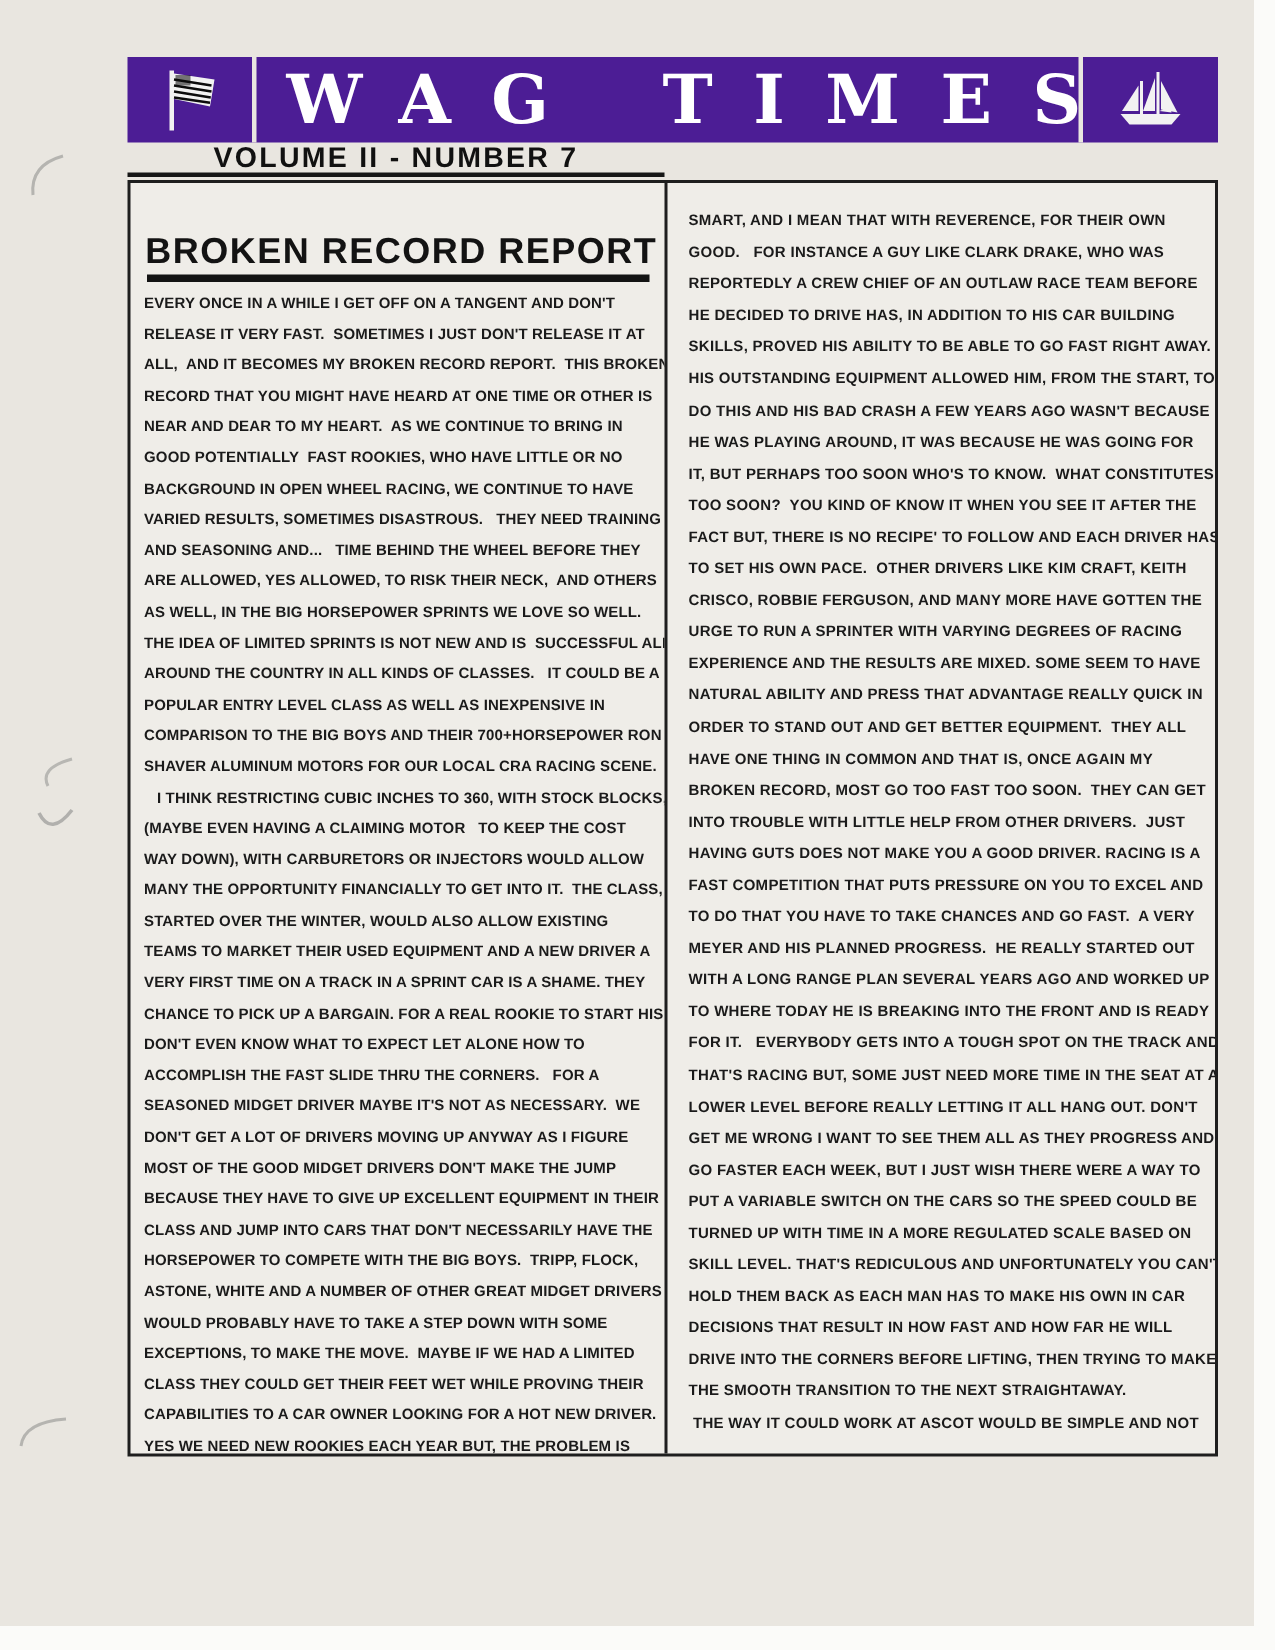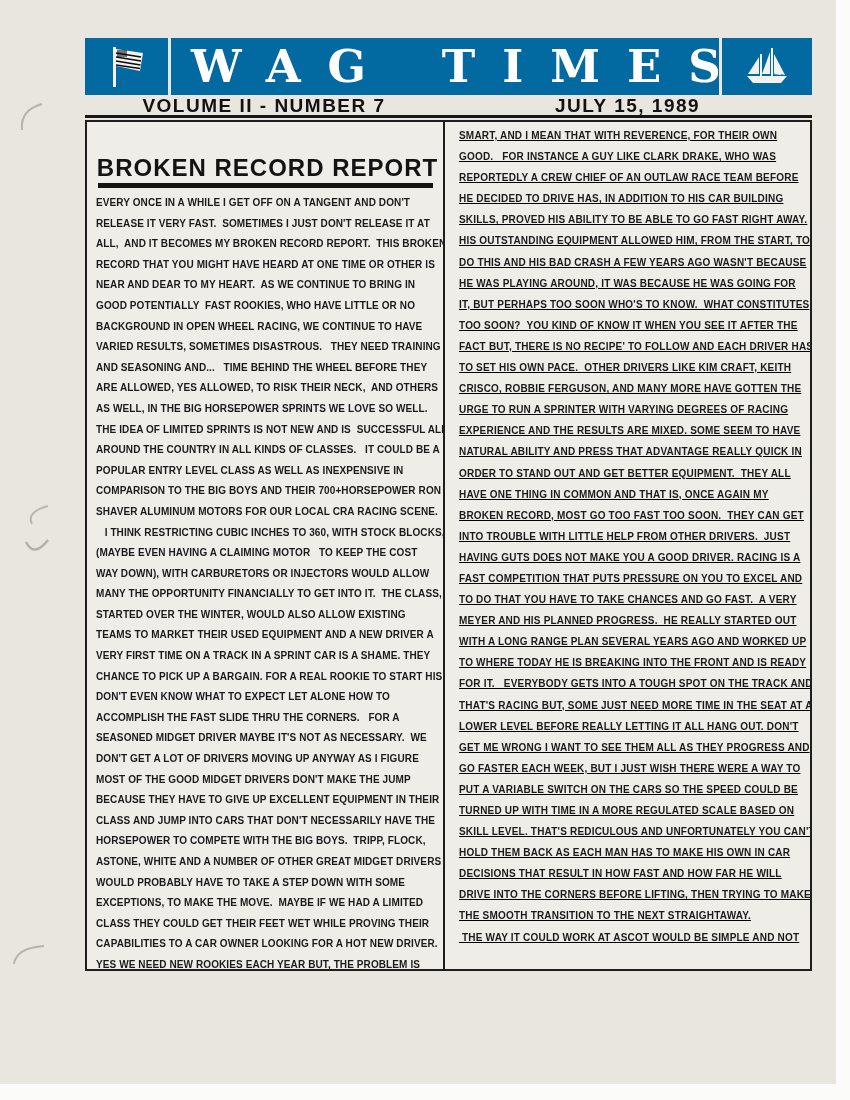--- a/index.html
+++ b/index.html
@@ -2,39 +2,39 @@
 <html><head>
 <meta charset="utf-8">
 <style>
   html,body{margin:0;padding:0;}
   body{
     width:850px;height:1100px;position:relative;background:#fbfbf9;
     font-family:"Liberation Sans",sans-serif;overflow:hidden;
   }
   .paper{position:absolute;left:0;top:0;width:836px;height:1084px;background:#e9e6e0;}
   
-  .masthead{position:absolute;left:85px;top:38px;width:727px;height:57px;background:#0369a1;display:flex;}
+  .masthead{position:absolute;left:85px;top:38px;width:727px;height:57px;background:#4c1d95;display:flex;}
   .mast-cell{display:flex;align-items:center;justify-content:center;}
   .mast-cell.flag{width:86px;border-right:3px solid #e9e6e0;box-sizing:border-box;}
   .mast-cell.ship{width:93px;border-left:3px solid #e9e6e0;box-sizing:border-box;}
   .mast-title{flex:1;color:#ffffff;font-family:"DejaVu Serif",serif;font-weight:bold;
     font-size:45px;letter-spacing:27px;word-spacing:6px;text-align:center;padding-left:20px;
     line-height:57px;white-space:nowrap;overflow:hidden;}
   
   .issue-row{position:absolute;left:85px;top:95px;width:727px;height:23px;display:flex;}
   .issue-half{box-sizing:border-box;text-align:center;font-weight:bold;font-size:19px;
     letter-spacing:1.5px;color:#111;border-bottom:3px solid #161616;white-space:nowrap;}
   .issue-half.vol{width:358px;}
   .issue-half.date{width:369px;}
   
   .article-box{position:absolute;left:85px;top:120px;width:727px;height:851px;
     border:2px solid #1e1e1e;box-sizing:border-box;display:flex;background:#efede8;}
   .col{box-sizing:border-box;overflow:hidden;}
   .col.left{width:358px;border-right:2px solid #1e1e1e;padding:1px 4px 0 9px;}
-  .col.right{flex:1;padding:3px 4px 0 14px;text-decoration:underline;}
+  .col.right{flex:1;padding:15px 4px 0 14px;}
   .headline{text-align:center;font-size:24px;font-weight:bold;letter-spacing:1px;
     color:#131313;line-height:27px;white-space:nowrap;margin-top:31px;}
   .headline-rule{height:5px;background:#131313;margin:2px 6px 5px 2px;}
   .line{white-space:pre;font-size:10px;font-weight:bold;letter-spacing:0.1px;color:#1a1a1a;}
   .col.left .line{line-height:20.6px;}
   .col.right .line{line-height:21.1px;letter-spacing:0.2px;}
   
   .pencil{position:absolute;pointer-events:none;}
 </style>
 </head>
@@ -71,21 +71,20 @@
       <path d="M19,12 L19,29 L8,29 Z" fill="#f2f2f2"></path>
       <path d="M30,7 L30,29 L22,29 Z" fill="#f2f2f2"></path>
       <path d="M34,9 L34,28 L45,30 Z" fill="#f2f2f2"></path>
       <path d="M33,29 L40,26 L41,30 Z" fill="#f2f2f2"></path>
     </svg>
   </div>
 </div>
 
 <div class="issue-row">
   <div class="issue-half vol">VOLUME II - NUMBER 7</div>
-  <div class="issue-half date">JULY 15, 1989</div>
 </div>
 
 <div class="article-box">
   <div class="col left">
     <div class="headline">BROKEN RECORD REPORT</div>
     <div class="headline-rule"></div>
     <div>
         <div class="line">EVERY ONCE IN A WHILE I GET OFF ON A TANGENT AND DON'T</div>
         <div class="line">RELEASE IT VERY FAST.  SOMETIMES I JUST DON'T RELEASE IT AT</div>
         <div class="line">ALL,  AND IT BECOMES MY BROKEN RECORD REPORT.  THIS BROKEN</div>

